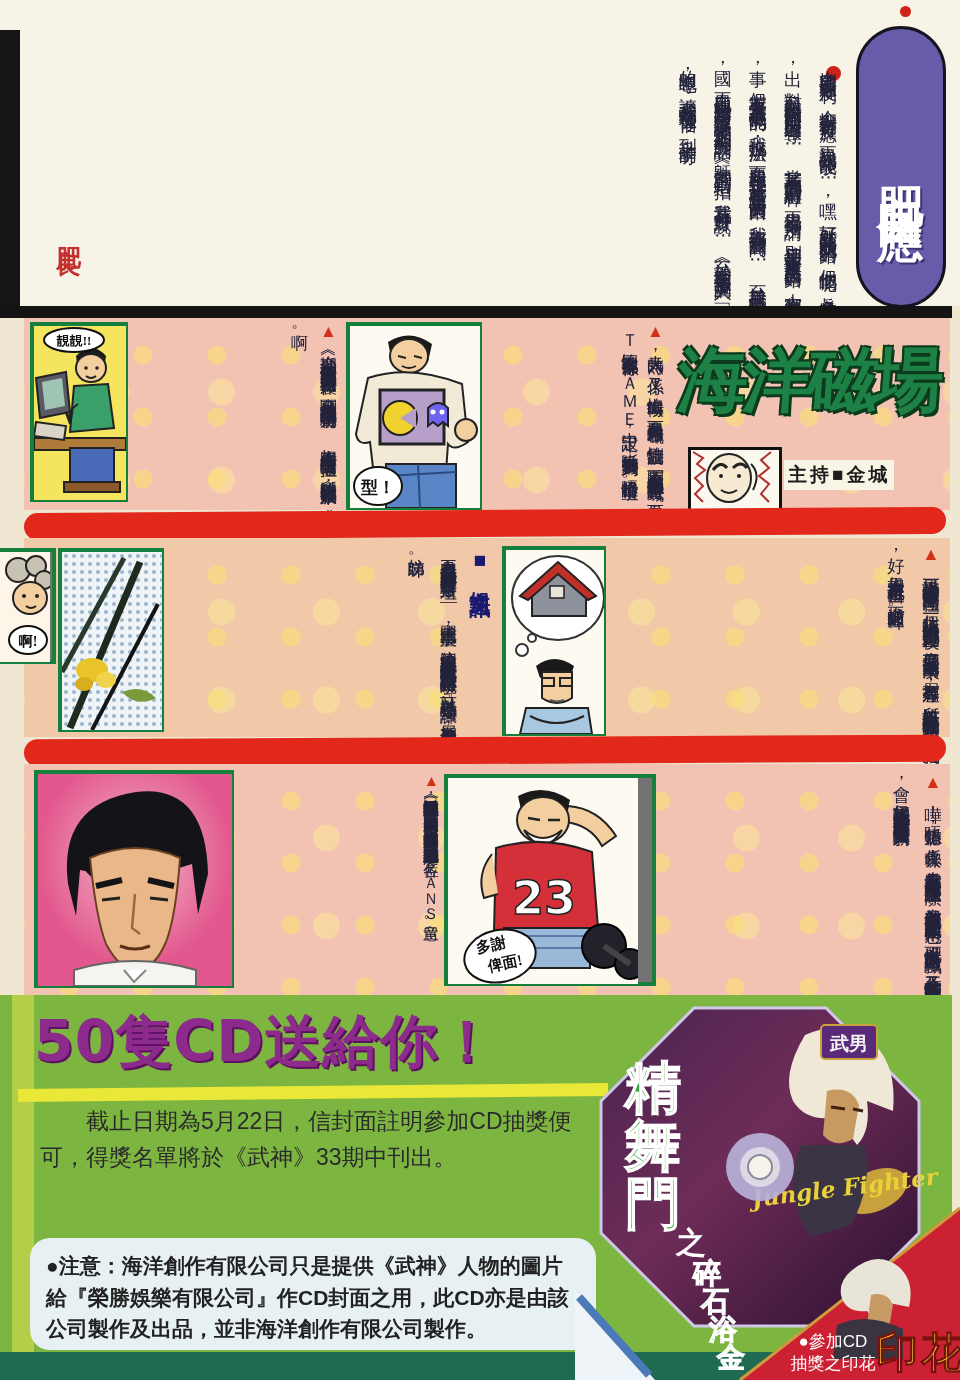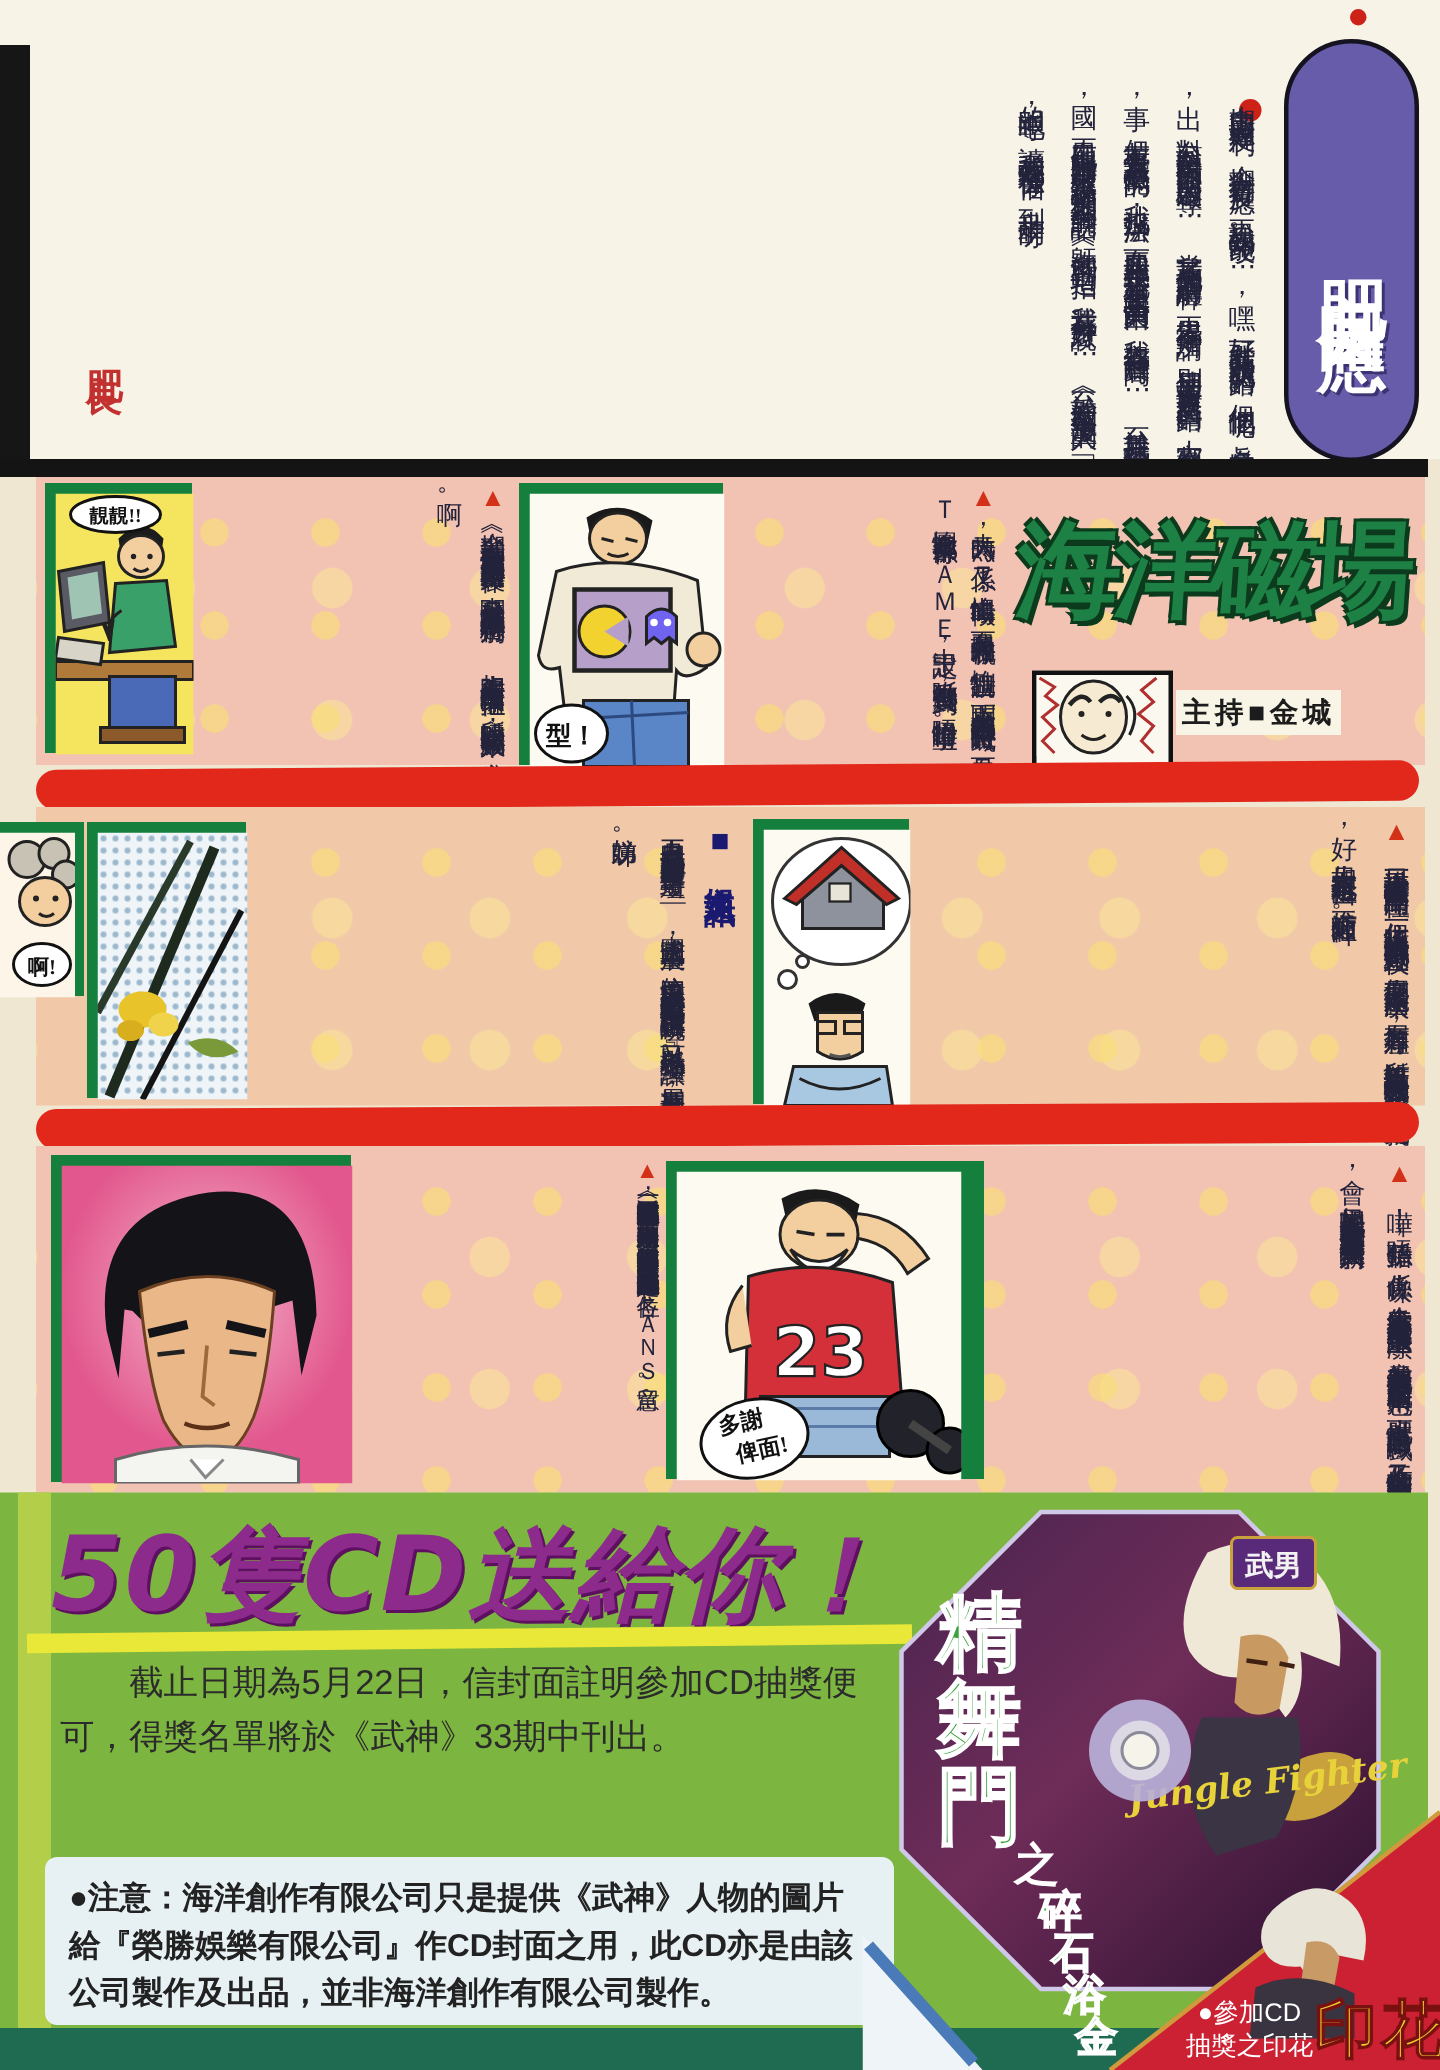--- a/index.html
+++ b/index.html
@@ -43,42 +43,42 @@
   .culture-body{right:496px;top:546px;height:194px;width:298px;font-size:17px;letter-spacing:1px;line-height:1.9;}
 
   
   .sea-title{position:absolute;left:664px;top:318px;width:288px;height:126px;display:flex;align-items:center;justify-content:center;
     font-size:70px;font-weight:900;color:#1d8044;letter-spacing:-5px;white-space:nowrap;
     text-shadow:3px 3px 0 #0c3a1c,-2px -2px 0 #0c3a1c,2px -2px 0 #0c3a1c,-2px 2px 0 #0c3a1c;transform:skewX(-4deg);}
   .host-box{position:absolute;left:688px;top:447px;width:88px;height:60px;background:#fbf8ef;border:3px solid #111;}
   .host-label{position:absolute;left:784px;top:460px;font-size:19px;font-weight:bold;color:#1c1c1c;letter-spacing:3px;background:#f8f4e6;padding:2px 4px;}
 
   
-  .panel{position:absolute;border:7px solid #15803d;background:#15803d;box-sizing:border-box;}
+  .panel{position:absolute;border:4px solid #15803d;background:#737373;box-sizing:border-box;}
   .panel svg{display:block;}
   .p-computer{left:30px;top:322px;width:98px;height:180px;}
   .p-pacman{left:346px;top:322px;width:136px;height:188px;}
   .p-house{left:502px;top:546px;width:104px;height:190px;}
   .p-art{left:58px;top:548px;width:106px;height:184px;}
   .p-head{left:0px;top:548px;width:56px;height:116px;border-left:none;}
   .p-muscle{left:444px;top:774px;width:212px;height:212px;}
   .p-portrait{left:34px;top:770px;width:200px;height:218px;}
 
   
   .green-section{position:absolute;left:0;top:995px;width:952px;height:385px;background:#7cb53f;}
   .green-stripe{position:absolute;left:12px;top:995px;width:22px;height:357px;background:#b3cf49;}
   .bottom-band{position:absolute;left:0;top:1352px;width:952px;height:28px;background:#1e6b52;}
   .promo-title{position:absolute;left:34px;top:1004px;width:580px;font-family:"DejaVu Sans","Liberation Sans",sans-serif;
-    font-size:69px;font-weight:900;color:#8d2b8d;letter-spacing:1px;white-space:nowrap;
-    text-shadow:2px 2px 0 #5e1060;font-style:italic;}
+    font-size:57px;font-weight:900;color:#8d2b8d;letter-spacing:1px;white-space:nowrap;
+    text-shadow:2px 2px 0 #5e1060;}
   .yellow-bar{position:absolute;left:18px;top:1086px;width:590px;height:13px;background:#e9e838;transform:rotate(-.6deg);}
   .promo-text{position:absolute;left:40px;top:1104px;width:556px;font-family:"Liberation Sans","DejaVu Sans",sans-serif;
     font-size:23px;line-height:1.55;color:#2b2b2b;}
   .promo-text p{margin:0;text-indent:2em;}
-  .note-box{position:absolute;left:30px;top:1238px;width:566px;height:112px;background:#e7f1f4;border-radius:8px;box-sizing:border-box;padding:12px 16px;}
+  .note-box{position:absolute;left:30px;top:1238px;width:566px;height:112px;background:#e7f1f4;border-radius:20px;box-sizing:border-box;padding:12px 16px;}
   .note-text{font-family:"Liberation Sans","DejaVu Sans",sans-serif;font-size:21px;line-height:1.5;color:#222;font-weight:bold;margin:0;}
   .cd-art{position:absolute;left:575px;top:995px;width:385px;height:385px;}
 </style>
 </head>
 <body>
 
 <div class="page">
 
   <div class="top-section">
     <div class="left-bar"></div>

